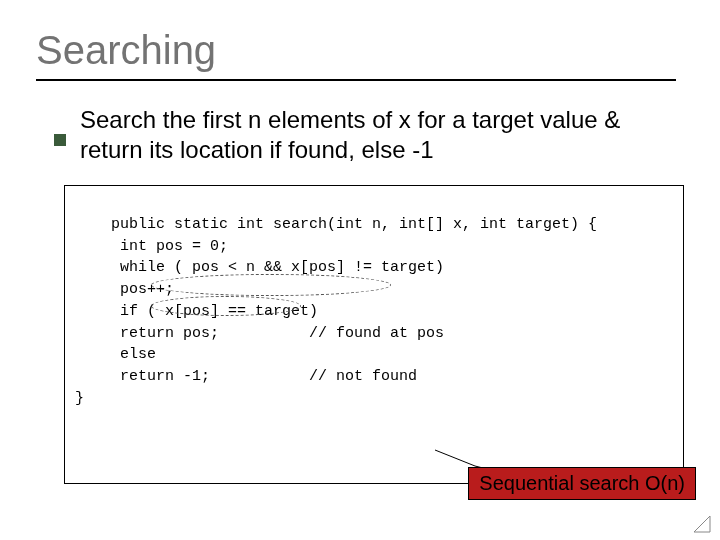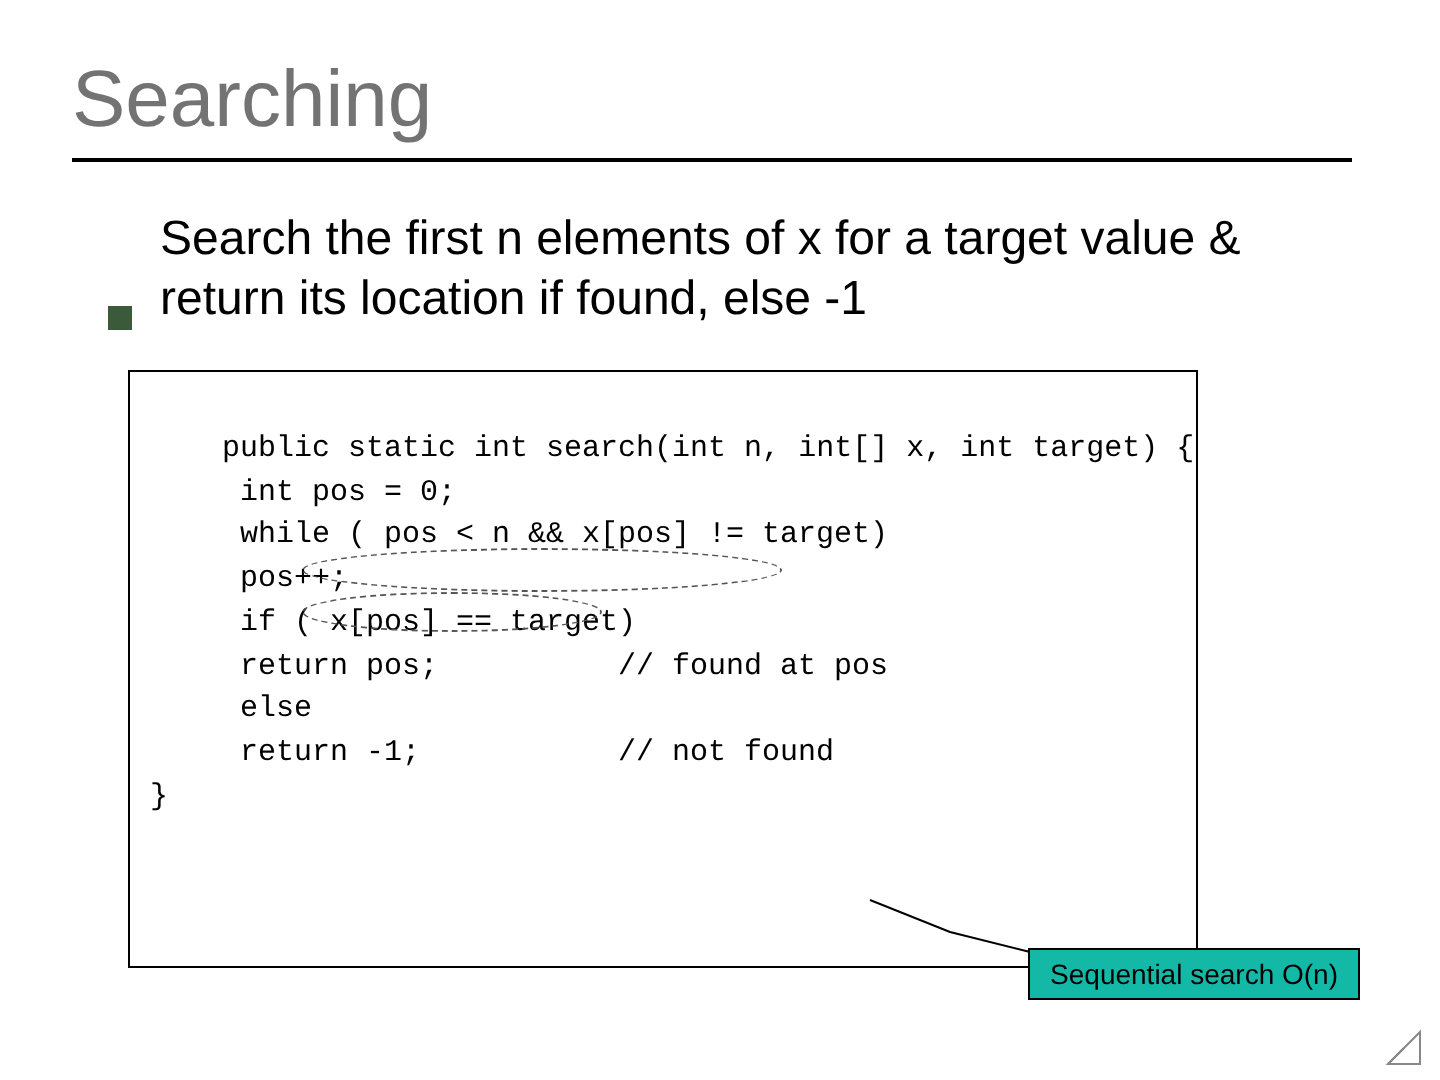--- a/index.html
+++ b/index.html
@@ -22,66 +22,66 @@
     margin-bottom: 6px;
   }
   .title-rule {
     border: none;
     border-top: 2px solid #000;
     margin-bottom: 24px;
     width: 640px;
   }
   .bullet-row {
     display: flex;
-    align-items: flex-end;
+    align-items: center;
     gap: 14px;
     padding-left: 18px;
     margin-bottom: 20px;
   }
   .bullet-icon {
     width: 12px;
     height: 12px;
     background: #3a5a3a;
     margin-top: 10px;
     flex: 0 0 auto;
   }
   .bullet-text {
     font-size: 24px;
     line-height: 1.25;
     color: #000;
   }
   .code-box {
     border: 1px solid #000;
     margin-left: 28px;
     margin-right: 0;
-    width: 535px;
+    width: 620px;
     padding: 6px 10px 8px 10px;
     font-family: "Courier New", Courier, monospace;
     font-size: 15px;
     line-height: 1.45;
     white-space: pre;
     position: relative;
   }
   .dashed-oval {
     position: absolute;
     border: 1.5px dashed #555;
     border-radius: 50%;
     pointer-events: none;
   }
   .oval1 { left: 86px; top: 88px; width: 240px; height: 22px; }
   .oval2 { left: 86px; top: 110px; width: 150px; height: 20px; }
   .callout {
     position: absolute;
-    right: 40px;
+    right: 24px;
     bottom: 40px;
     border: 1px solid #000;
-    background: #14b8a6;
+    background: #b91c1c;
     padding: 4px 10px;
     font-family: Arial, Helvetica, sans-serif;
-    font-size: 14px;
+    font-size: 20px;
   }
   .connector {
     position: absolute;
     right: 200px;
     bottom: 62px;
     width: 90px;
     height: 30px;
     pointer-events: none;
   }
   .page-corner {

